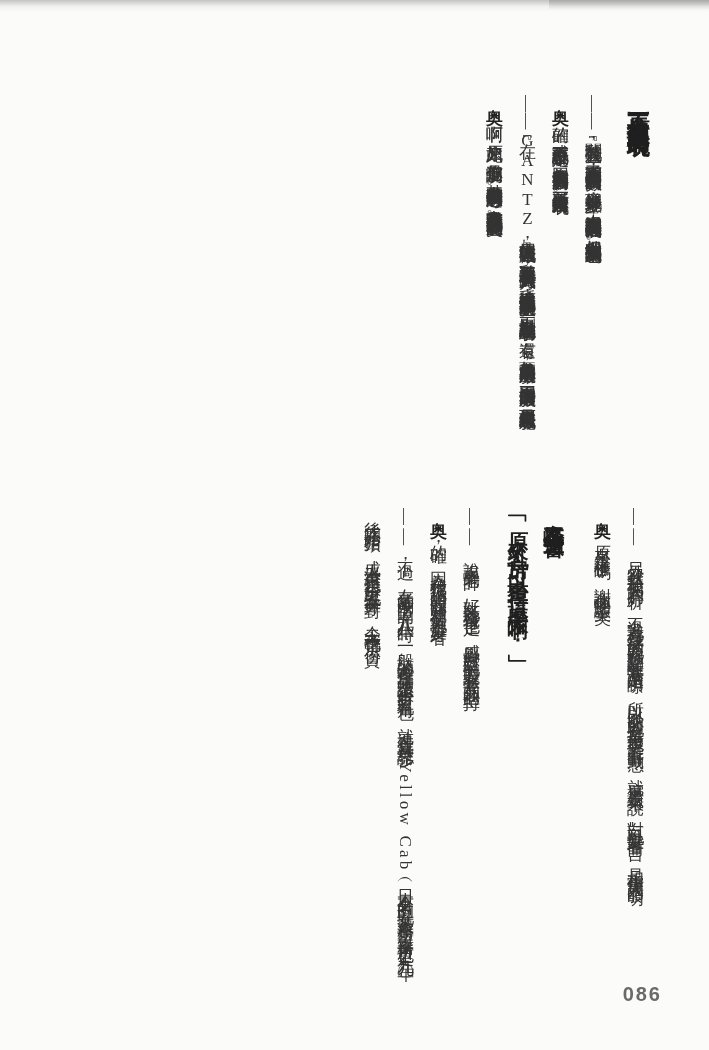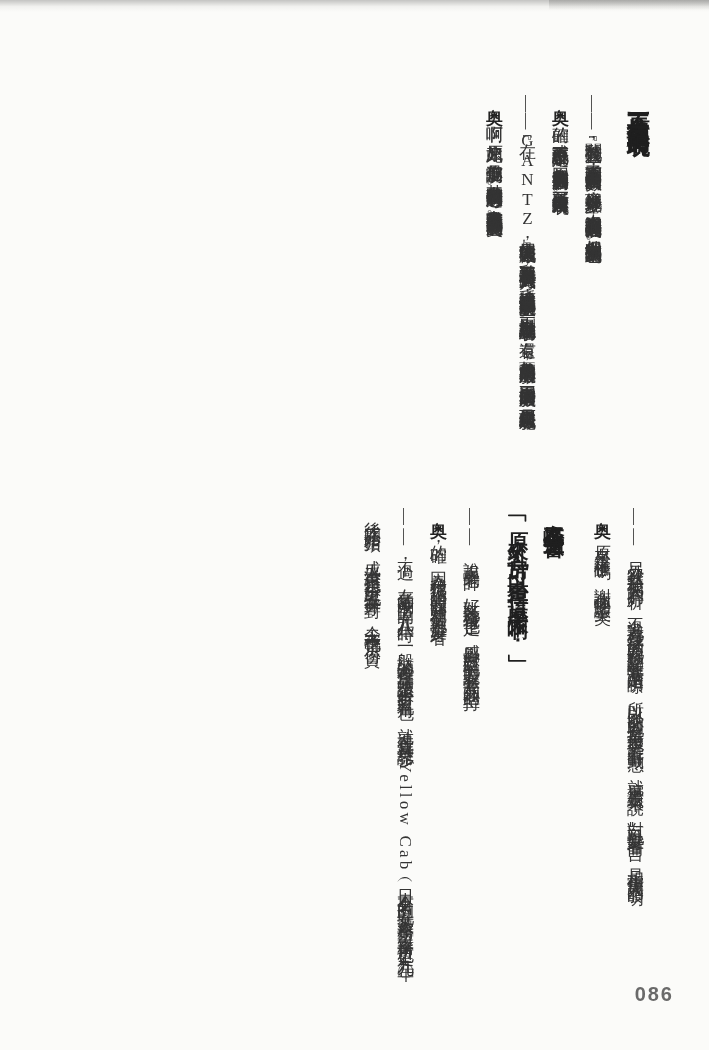--- a/index.html
+++ b/index.html
@@ -81,21 +81,21 @@
   .speaker {
     font-weight: 700;
     font-family: "Liberation Sans", sans-serif;
     color: #222;
   }
 
   .latin-upright { text-orientation: upright; }
 
   .page-number {
     position: absolute;
-    right: 35px;
+    right: 47px;
     bottom: 44px;
     font-family: "Liberation Sans", sans-serif;
     font-weight: 700;
     font-size: 20px;
     letter-spacing: 2px;
     color: var(--pagenum-color, #6a6a6a);
   }
 </style>
 </head>
 <body>

